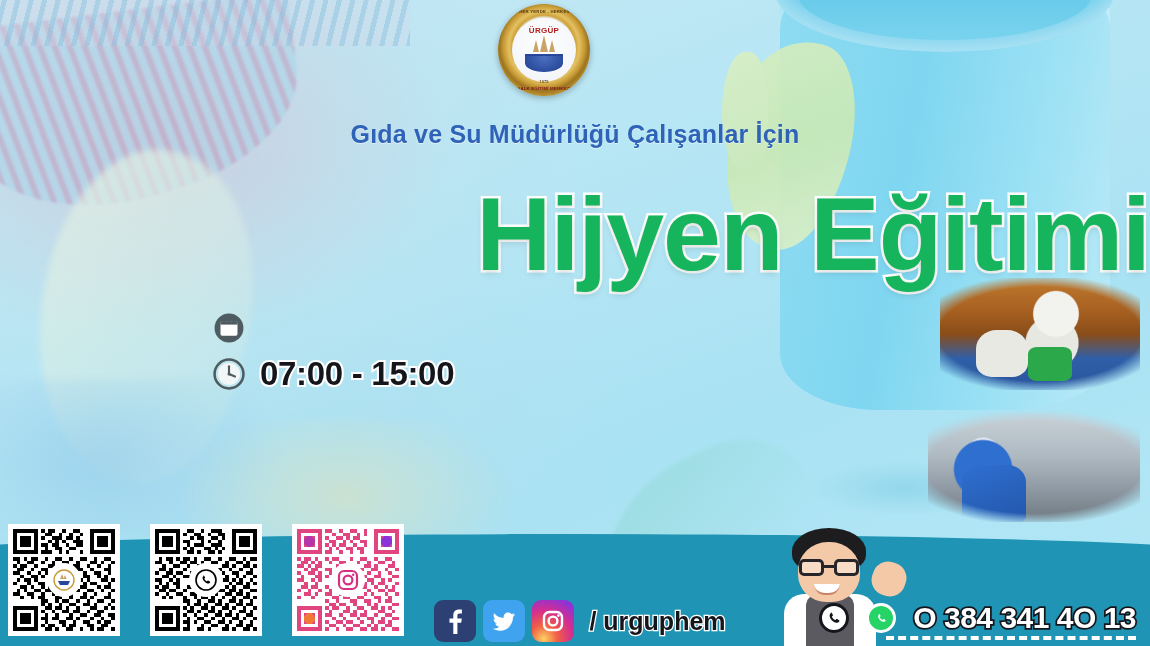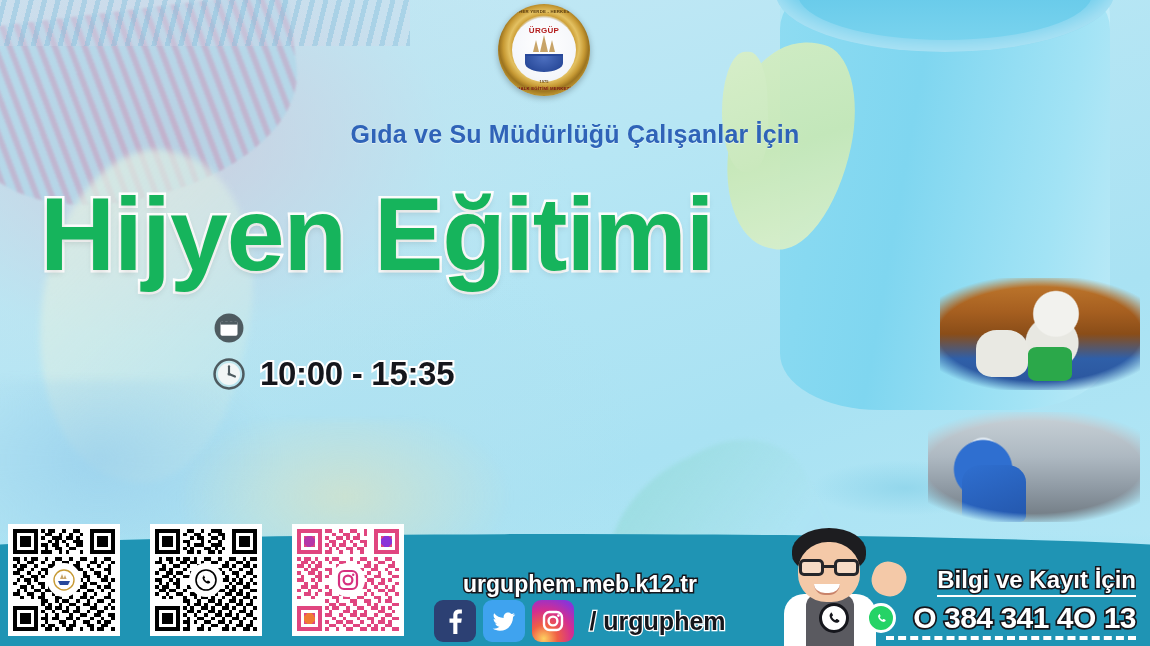--- a/index.html
+++ b/index.html
@@ -136,21 +136,21 @@
     font-size: 4px; color: #6b4a12; font-weight: bold;
   }
 
   
   .subtitle {
     position: absolute; left: 0; right: 0; top: 120px; text-align: center;
     font-size: 25px; font-weight: bold; color: #2f63b8; letter-spacing: .2px;
     text-shadow: 0 1px 1px rgba(255,255,255,0.55);
   }
   .title {
-    position: absolute; left: 0; right: 0; top: 182px; text-align: left;
+    position: absolute; left: 0; right: 0; top: 182px; text-align: right;
     font-size: 104px; line-height: 1; font-weight: bold; color: #16b45c;
     letter-spacing: -1px;
     -webkit-text-stroke: 5px #ffffff;
     paint-order: stroke fill;
     text-shadow: 0 3px 7px rgba(0,0,0,0.13);
     padding-left: 40px;
   }
 
   .info { position: absolute; left: 212px; top: 308px; }
   .info-row { display: flex; align-items: center; gap: 14px; margin-bottom: 6px; }
@@ -346,21 +346,21 @@
     <div class="info-row">
       <span class="ico">
         <svg viewBox="0 0 40 40">
             <circle cx="20" cy="20" r="17" fill="none" stroke="#4e5b60" stroke-width="3"></circle>
         <circle cx="20" cy="20" r="13" fill="#f2f6f6"></circle>
         <line x1="20" y1="20" x2="20" y2="11" stroke="#4e5b60" stroke-width="2.5" stroke-linecap="round"></line>
         <line x1="20" y1="20" x2="27" y2="23" stroke="#4e5b60" stroke-width="2.5" stroke-linecap="round"></line>
         <circle cx="20" cy="20" r="1.8" fill="#4e5b60"></circle>
           </svg>
       </span>
-      <span class="txt">10:00 - 15:35</span>
+      <span class="txt">07:00 - 15:00</span>
     </div>
 
   </div>
 
   <div class="inset inset-1">
     <div class="brush-mask">
         <div class="ph1"></div>
       </div>
   </div>
   <div class="inset inset-2">
@@ -1018,21 +1018,20 @@
       <div class="qr-badge">
         <svg width="24" height="24" viewBox="0 0 24 24">
           <rect x="3" y="3" width="18" height="18" rx="5" fill="none" stroke="#d6307f" stroke-width="2.2"></rect>
           <circle cx="12" cy="12" r="4.4" fill="none" stroke="#d6307f" stroke-width="2.2"></circle>
           <circle cx="17.2" cy="6.8" r="1.2" fill="#d6307f"></circle>
         </svg>
       </div>
     </div>
   </div>
 
-  <div class="site">urguphem.meb.k12.tr</div>
   <div class="socials">
     <div class="sq sq-fb">
       <svg width="26" height="26" viewBox="0 0 26 26">
           <path d="M15.4 26V14.8h3.8l.6-4.4h-4.4V7.6c0-1.3.4-2.1 2.2-2.1h2.3V1.6C19.5 1.5 18.3 1.4 17 1.4c-3.4 0-5.7 2.1-5.7 5.8v3.2H7.5v4.4h3.8V26z" fill="#fff"></path>
         </svg>
     </div>
     <div class="sq sq-tw">
       <svg width="26" height="26" viewBox="0 0 26 26">
           <path d="M24 6.6c-.8.4-1.7.6-2.6.8.9-.6 1.6-1.5 2-2.5-.9.5-1.9.9-2.9 1.1-.8-.9-2-1.5-3.3-1.5-2.5 0-4.6 2.1-4.6 4.6 0 .4 0 .7.1 1-3.8-.2-7.2-2-9.5-4.8-.4.7-.6 1.5-.6 2.3 0 1.6.8 3 2 3.8-.7 0-1.4-.2-2-.6v.1c0 2.2 1.6 4.1 3.7 4.5-.4.1-.8.2-1.2.2-.3 0-.6 0-.9-.1.6 1.8 2.3 3.1 4.3 3.2-1.6 1.2-3.6 2-5.7 2-.4 0-.7 0-1.1-.1 2 1.3 4.5 2.1 7.1 2.1 8.5 0 13.2-7.1 13.2-13.2v-.6c.9-.7 1.7-1.5 2.3-2.4z" fill="#fff"></path>
         </svg>
@@ -1055,21 +1054,20 @@
     <div class="m-glasses">
       <div class="m-lens l"></div>
         <div class="m-bridge"></div>
         <div class="m-lens r"></div>
     </div>
     <div class="m-mouth"></div>
     <div class="m-hand"></div>
   </div>
 
   <div class="contact">
-    <div class="contact-title">Bilgi ve Kayıt İçin</div>
     <div class="contact-row">
       <span class="circ circ-phone">
         <svg width="17" height="17" viewBox="0 0 24 24">
             <path d="M6.6 3.6c.6-.3 1.3-.1 1.6.5l1.5 2.6c.3.5.2 1.1-.2 1.5l-1 .9c-.2.2-.3.6-.1.9 1 1.7 2.4 3.1 4.1 4.1.3.2.7.1.9-.1l.9-1c.4-.4 1-.5 1.5-.2l2.6 1.5c.6.3.8 1 .5 1.6-.9 1.7-2.9 2.5-4.8 2-4.2-1.1-7.8-4.7-8.9-8.9-.5-1.9.3-3.9 2-4.8z" fill="#15161c"></path>
           </svg>
       </span>
       <span class="circ circ-wa">
         <svg width="17" height="17" viewBox="0 0 24 24">
             <path d="M8.2 5.6c.5-.2 1.1-.1 1.3.4l1.1 2c.2.4.1.9-.2 1.2l-.7.7c-.2.2-.2.5-.1.7.8 1.3 1.9 2.4 3.2 3.2.2.1.5.1.7-.1l.7-.7c.3-.3.8-.4 1.2-.2l2 1.1c.5.3.6.9.4 1.3-.7 1.3-2.2 1.9-3.6 1.5-3.3-.9-6-3.6-6.9-6.9-.4-1.4.2-2.9 1.5-3.6z" fill="#fff"></path>
           </svg>

